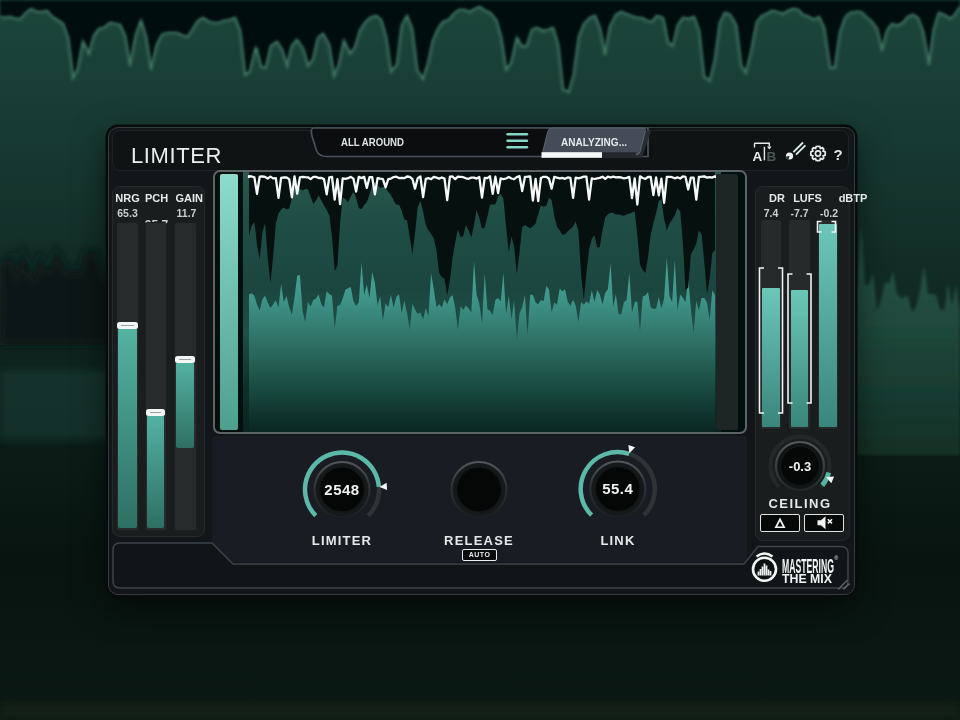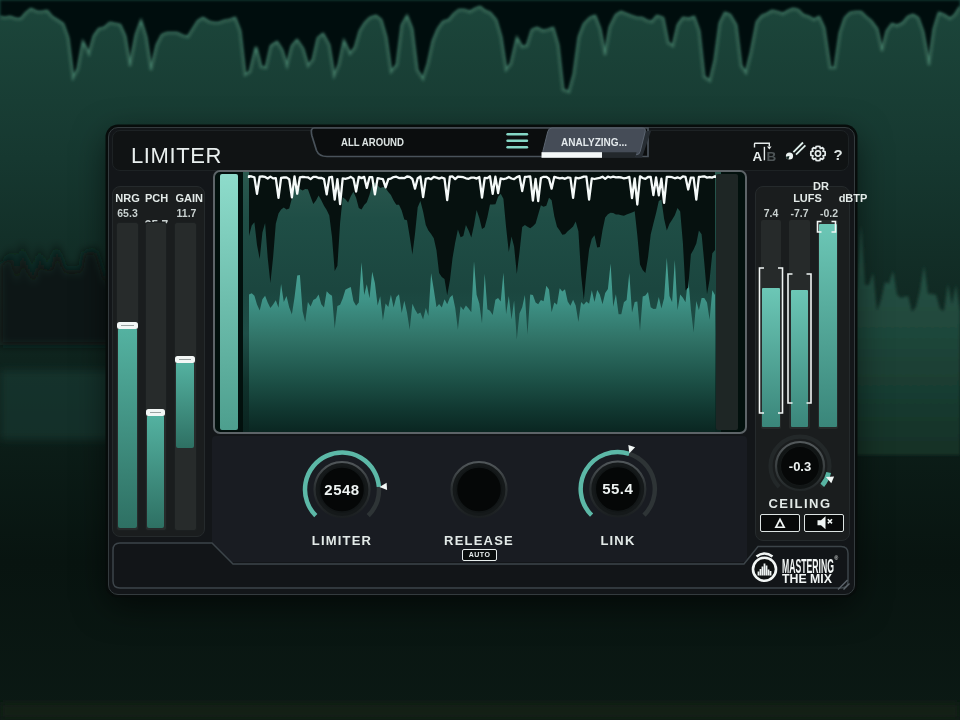--- a/index.html
+++ b/index.html
@@ -160,21 +160,21 @@
 <path d="M381.6,88.2 A37,37 0 0 1 419.2,26.8" fill="none" stroke="#5cb8a7" stroke-width="4.5" stroke-linecap="butt"></path>
 <polygon points="419.4,26.2 425.1,20.3 418.3,18.1" fill="#f2f7f6"></polygon>
 <text x="407.8" y="67.25" font-size="15" font-weight="bold" fill="#eef3f2" text-anchor="middle" font-family="Liberation Sans" letter-spacing="0.5">55.4</text>
 </svg>
 <div class="col lbl" style="left:292px;top:533px;width:100px;font-size:13px;letter-spacing:1.2px;">LIMITER</div>
 <div class="col lbl" style="left:429px;top:533px;width:100px;font-size:13px;letter-spacing:1.2px;">RELEASE</div>
 <div class="col lbl" style="left:568px;top:533px;width:100px;font-size:13px;letter-spacing:1.2px;">LINK</div>
 <div class="abs" style="left:462px;top:549px;width:33px;height:9.5px;border:1.4px solid #e8eeed;border-radius:2px;background:#0a0d0d;color:#e8eeed;font-size:7px;font-weight:bold;text-align:center;line-height:9.5px;letter-spacing:0.5px;">AUTO</div>
 
 <div class="abs" style="left:755px;top:186px;width:95px;height:355px;background:#1a1d1e;border-radius:8px;border:1px solid #252a2c;box-sizing:border-box;"></div>
-<div class="col lbl" style="left:757px;top:180px;width:40px;font-size:11px;margin-left:44px;">DR</div>
+<div class="col lbl" style="left:757px;top:192px;width:40px;font-size:11px;">DR</div>
 <div class="col lbl" style="left:785px;top:192px;width:29px;font-size:11px;margin-left:8px;">LUFS</div>
 <div class="col lbl" style="left:814px;top:192px;width:30px;font-size:11px;padding-left:24px;">dBTP</div>
 <div class="col" style="left:757px;top:206.5px;width:28px;font-size:10.5px;color:#c9d1d0;">7.4</div>
 <div class="col" style="left:785px;top:206.5px;width:29px;font-size:10.5px;color:#c9d1d0;">-7.7</div>
 <div class="col" style="left:814px;top:206.5px;width:30px;font-size:10.5px;color:#c9d1d0;">-0.2</div>
 <div class="abs" style="left:760.5px;top:220px;width:20.5px;height:209px;background:#262a2a;border-radius:2px;"></div>
 <div class="abs" style="left:762.0px;top:287.5px;width:17.5px;height:139.5px;background:linear-gradient(#6cc7b6,#3a867a);border-radius:1px;"></div>
 <div class="abs" style="left:789px;top:220px;width:20.5px;height:209px;background:#262a2a;border-radius:2px;"></div>
 <div class="abs" style="left:790.5px;top:290px;width:17.5px;height:137px;background:linear-gradient(#6cc7b6,#3a867a);border-radius:1px;"></div>
 <div class="abs" style="left:817.5px;top:220px;width:20.5px;height:209px;background:#262a2a;border-radius:2px;"></div>

